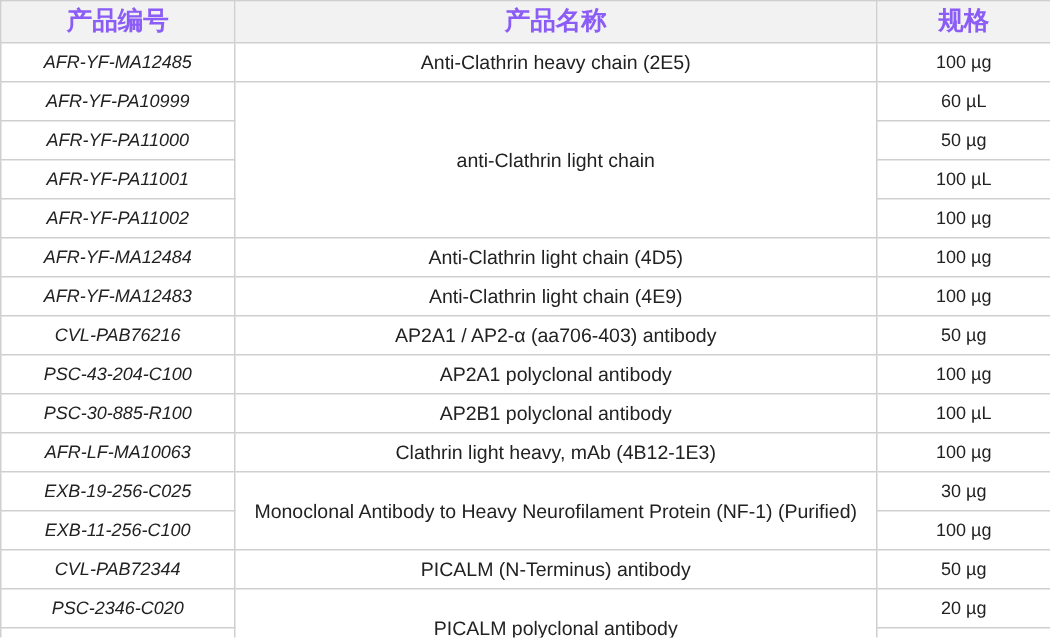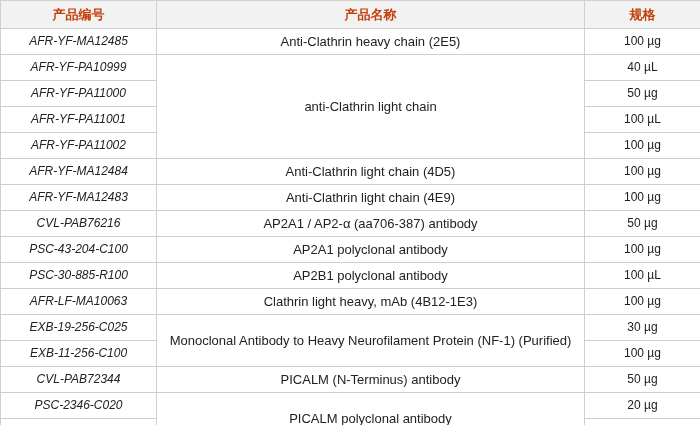--- a/index.html
+++ b/index.html
@@ -32,23 +32,23 @@
     line-height: 1.2;
     padding: 0 4px;
     height: 26px;
     box-sizing: border-box;
     white-space: nowrap;
     overflow: hidden;
   }
   .product-table thead th {
     background: #f2f2f2;
     font-weight: bold;
-    font-size: 13px;
+    font-size: 17px;
     height: 28px;
-    color: #c2410c;
+    color: #8b5cf6;
   }
   .product-table td.code {
     font-size: 12px;
     font-style: italic;
   }
   .product-table td.name {
     font-size: 13px;
   }
   .product-table td.spec {
     font-size: 12px;
@@ -75,21 +75,21 @@
   </thead>
   <tbody>
     <tr>
       <td class="code">AFR-YF-MA12485</td>
       <td class="name">Anti-Clathrin heavy chain (2E5)</td>
       <td class="spec">100 µg</td>
     </tr>
     <tr>
       <td class="code">AFR-YF-PA10999</td>
       <td class="name" rowspan="4">anti-Clathrin light chain</td>
-      <td class="spec">40 µL</td>
+      <td class="spec">60 µL</td>
     </tr>
     <tr>
       <td class="code">AFR-YF-PA11000</td>
       <td class="spec">50 µg</td>
     </tr>
     <tr>
       <td class="code">AFR-YF-PA11001</td>
       <td class="spec">100 µL</td>
     </tr>
     <tr>
@@ -101,21 +101,21 @@
       <td class="name">Anti-Clathrin light chain (4D5)</td>
       <td class="spec">100 µg</td>
     </tr>
     <tr>
       <td class="code">AFR-YF-MA12483</td>
       <td class="name">Anti-Clathrin light chain (4E9)</td>
       <td class="spec">100 µg</td>
     </tr>
     <tr>
       <td class="code">CVL-PAB76216</td>
-      <td class="name">AP2A1 / AP2-α (aa706-387) antibody</td>
+      <td class="name">AP2A1 / AP2-α (aa706-403) antibody</td>
       <td class="spec">50 µg</td>
     </tr>
     <tr>
       <td class="code">PSC-43-204-C100</td>
       <td class="name">AP2A1 polyclonal antibody</td>
       <td class="spec">100 µg</td>
     </tr>
     <tr>
       <td class="code">PSC-30-885-R100</td>
       <td class="name">AP2B1 polyclonal antibody</td>

